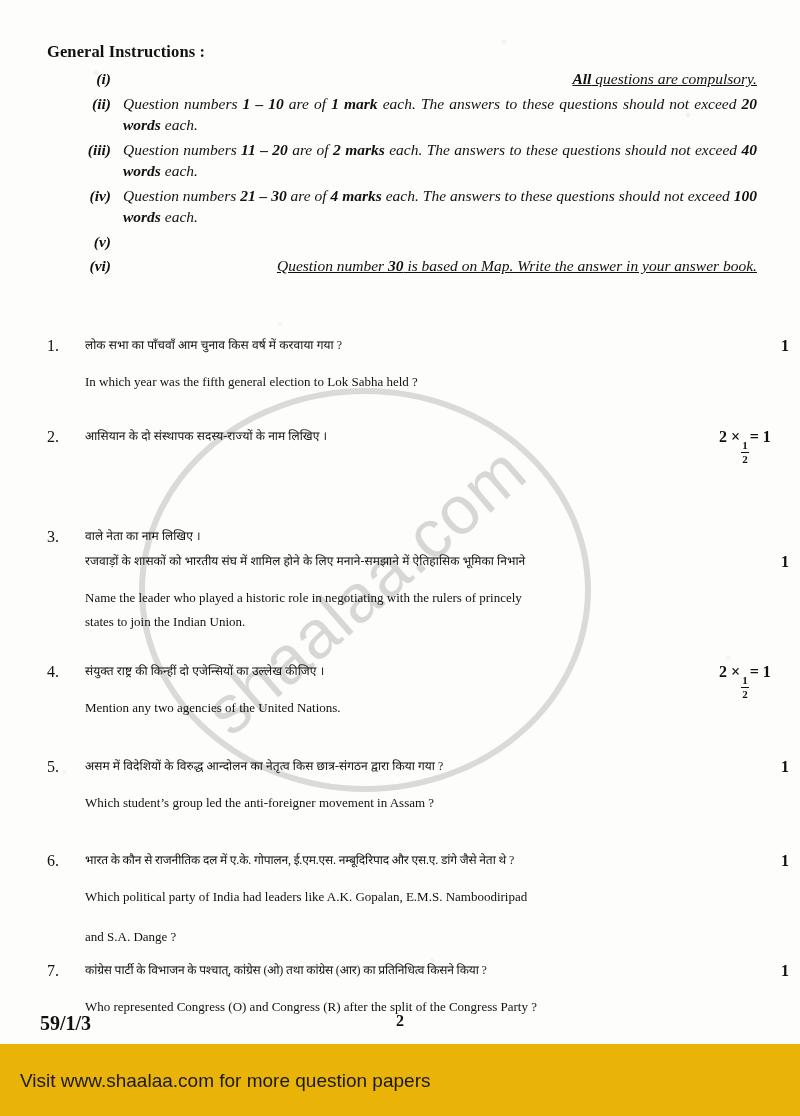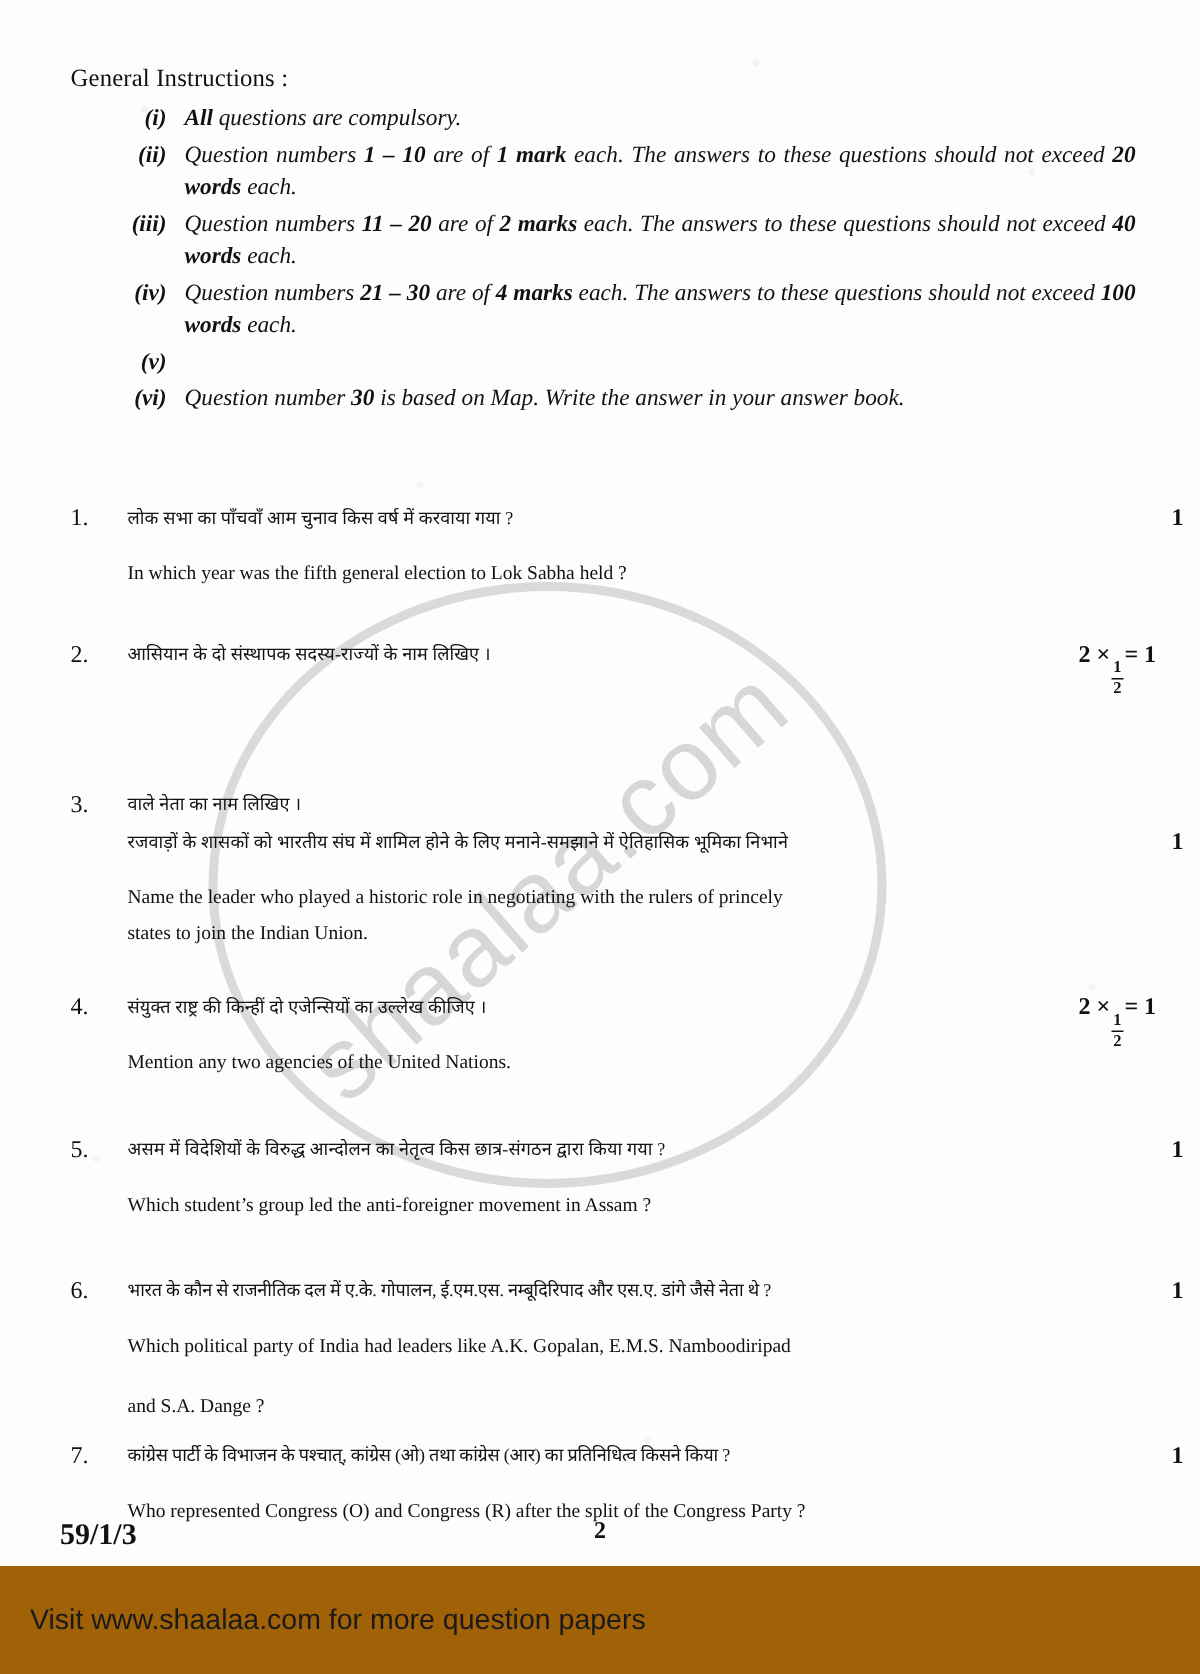--- a/index.html
+++ b/index.html
@@ -65,21 +65,21 @@
   #content {
     position: absolute;
     inset: 0;
     z-index: 2;
   }
 
   
   #gi-heading {
     position: absolute;
     left: 47px; top: 42px;
-    font-weight: normal;
+    font-weight: bold;
     font-size: 16.5px;
     letter-spacing: .1px;
   }
 
   
   #instructions {
     position: absolute;
     left: 47px; top: 68px;
     width: 710px;
   }
@@ -99,21 +99,21 @@
     line-height: 21.5px;
   }
   .instr-text {
     flex: 1 1 auto;
     font-style: italic;
     font-size: 15.5px;
     line-height: 21.5px;
     text-align: justify;
     text-justify: inter-word;
   }
-  .instr-text.nojustify { text-align: left; }
+  .instr-text.nojustify { text-align: right; text-decoration: underline; }
   .instr-text b { font-weight: bold; }
 
   
   .question {
     position: absolute;
     left: 47px;
     width: 710px;
   }
   .q-row { position: relative; }
   .q-num {
@@ -191,21 +191,21 @@
     font-weight: bold;
     font-size: 16px;
   }
 
   
   #caption-bar {
     position: absolute;
     left: 0; top: 1044px;
     width: 800px;
     height: 72px;
-    background: #a16207;
+    background: #eab308;
   }
   #caption-text {
     position: absolute;
     left: 20px; top: 26px;
     font-family: "Liberation Sans", "DejaVu Sans", sans-serif;
     font-size: 19px;
     color: #1a1a1a;
   }
 </style>
 </head>

